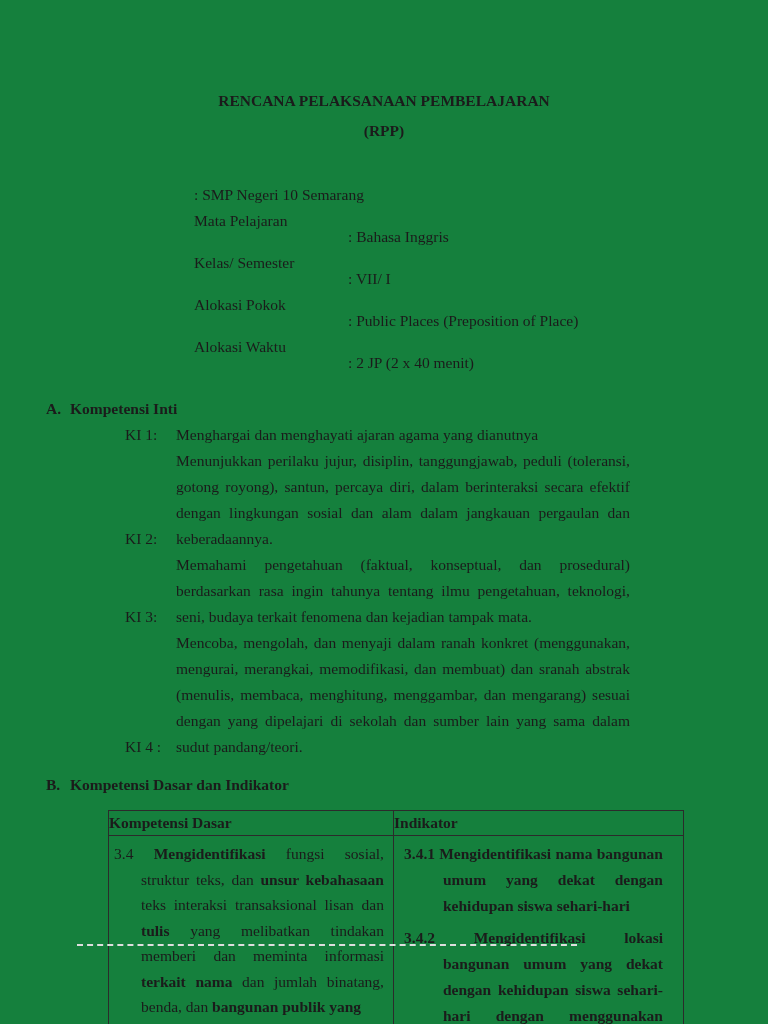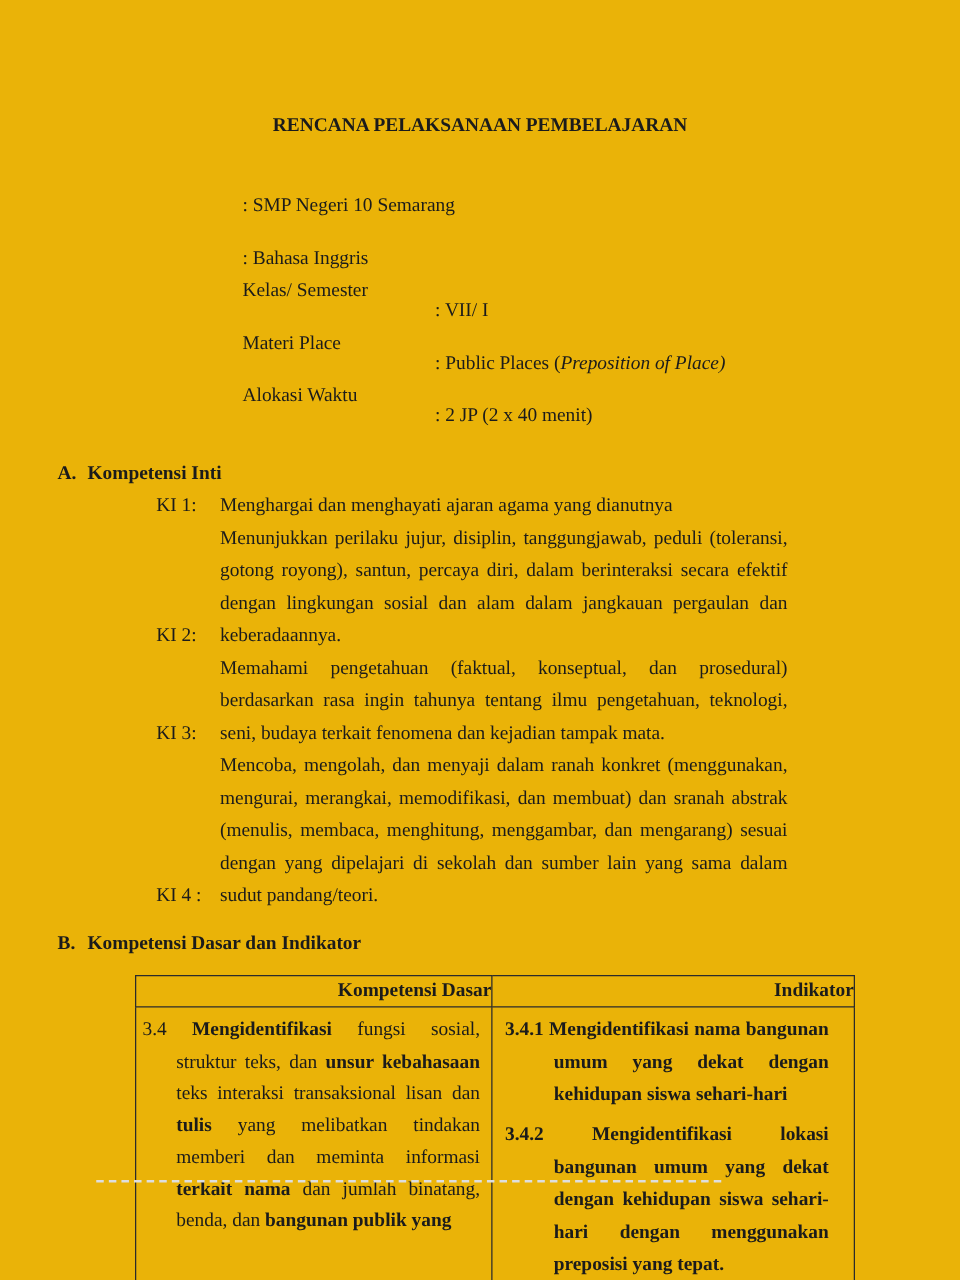--- a/index.html
+++ b/index.html
@@ -2,46 +2,46 @@
 <html><head>
 <meta charset="utf-8">
 <style>
   html, body { margin:0; padding:0; }
   body {
     width:768px; height:1024px; background:#ffffff; overflow:hidden;
     font-family:"Liberation Serif", "DejaVu Serif", serif;
     color:#1b1b1b;
     -webkit-font-smoothing:antialiased;
   }
-  .page { position:relative; width:768px; height:1024px; background:#eab308; }
+  .page { position:relative; width:768px; height:1024px; background:#15803d; }
 
   .doc-title { padding-top:86px; text-align:center; font-weight:bold; font-size:15.5px; line-height:30px; }
 
   .details { margin:20px 0 0 194px; font-size:15.5px; line-height:26px; }
   .detail-row { display:flex; }
   .detail-label { width:154px; flex:0 0 154px; }
   .detail-value { white-space:nowrap;margin-top:16px; }
-  .it { font-style:italic; }
+  .it { }
 
   .sec-heading { margin-left:46px; font-weight:bold; font-size:15.5px; line-height:26px; }
   .sec-heading.first { margin-top:20px; }
   .sec-heading.second { margin-top:12px; }
   .sec-letter { display:inline-block; width:24px; }
 
   .ki-list { margin-left:125px; font-size:15.5px; }
   .ki-item { display:flex; align-items:flex-end; }
   .ki-label { flex:0 0 51px; line-height:26px; white-space:nowrap; }
   .ki-text { width:454px; line-height:26px; text-align:justify; }
 
   table.kd-table {
     margin:12px 0 0 108px; width:575px; border-collapse:collapse; table-layout:fixed;
     font-size:15.5px;
   }
   .kd-table th, .kd-table td { border:1px solid #2b2b2b; }
-  .kd-table th { height:24px; padding:0; font-weight:bold; text-align:right; font-size:15.5px; }
+  .kd-table th { height:24px; padding:0; font-weight:bold; text-align:left; font-size:15.5px; }
   .kd-table td { vertical-align:top; padding:0; }
   .kd-table tr.body-row td { border-bottom:6px solid #14b8a6; height:191px; overflow:hidden; }
   .col-kd { width:285px; } .col-ind { width:290px; }
 
   .kd-cell-inner { padding:5px 9px 0 5px; }
   .kd-par { padding-left:27px; text-indent:-27px; text-align:justify; line-height:25.5px; }
   .kd-par .b { font-weight:bold; }
 
   .ind-cell-inner { padding:5px 20px 0 10px; }
   .ind-item { padding-left:39px; text-indent:-39px; text-align:justify; line-height:26px;font-weight:bold; }
@@ -52,35 +52,37 @@
     border-top:2px dashed #dedede;
   }
 </style>
 </head>
 <body>
 
 <div class="page">
 
   <div class="doc-title">
     <div>RENCANA PELAKSANAAN PEMBELAJARAN</div>
+    <div>(RPP)</div>
   </div>
 
   <div class="details">
     <div class="detail-row">
       <div class="detail-value">: SMP Negeri 10 Semarang</div>
     </div>
     <div class="detail-row">
+      <div class="detail-label">Mata Pelajaran</div>
       <div class="detail-value">: Bahasa Inggris</div>
     </div>
     <div class="detail-row">
       <div class="detail-label">Kelas/ Semester</div>
       <div class="detail-value">: VII/ I</div>
     </div>
     <div class="detail-row">
-      <div class="detail-label">Materi Place</div>
+      <div class="detail-label">Alokasi Pokok</div>
       <div class="detail-value"><span>: Public Places (</span><span class="it">Preposition of Place)</span></div>
     </div>
     <div class="detail-row">
       <div class="detail-label">Alokasi Waktu</div>
       <div class="detail-value">: 2 JP (2 x 40 menit)</div>
     </div>
   </div>
 
   <div class="sec-heading first">
     <span class="sec-letter">A.</span><span>Kompetensi Inti</span>

